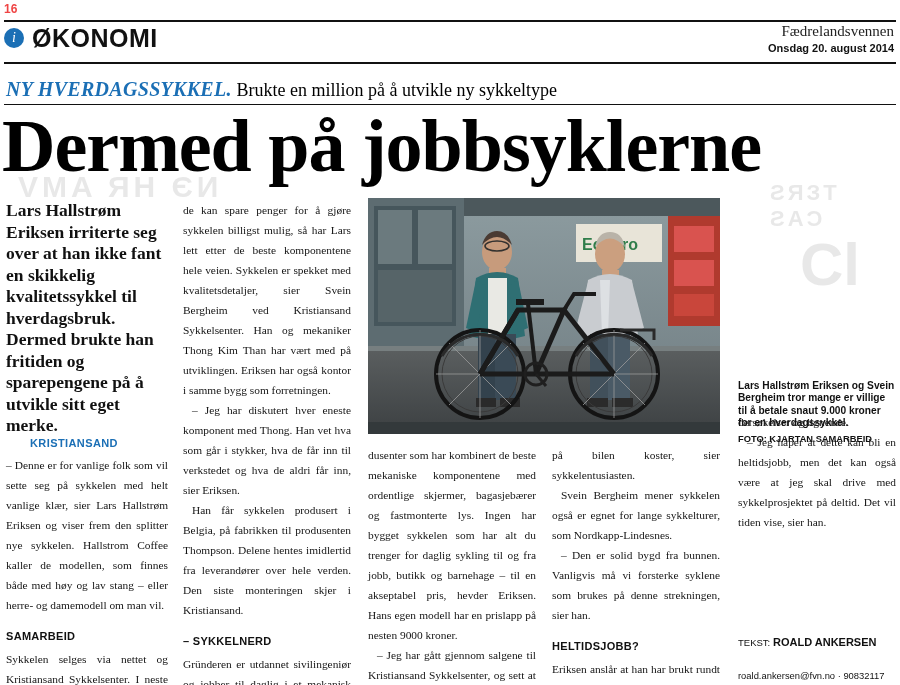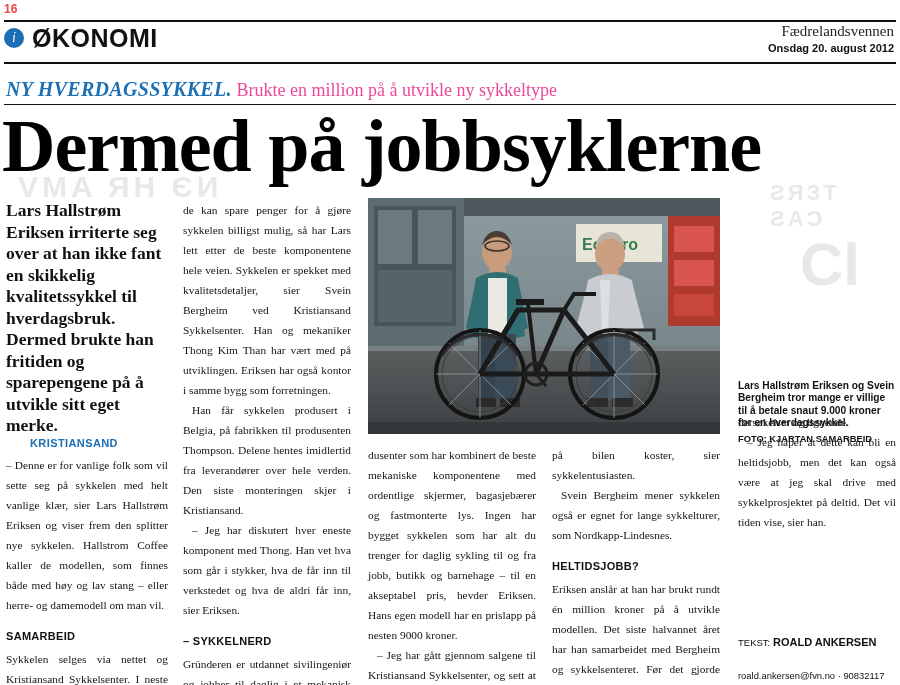--- a/index.html
+++ b/index.html
@@ -106,21 +106,21 @@
     font-family: "Liberation Serif", serif;
     font-weight: bold;
     font-style: italic;
     color: #1b6fb5;
     font-size: 20px;
     letter-spacing: 0.3px;
   }
   .kicker .kicker-text {
     font-family: "Liberation Serif", serif;
     font-size: 18px;
-    color: #ec4899;
+    color: #000000;
   }
   .kicker-rule {
     position: absolute;
     top: 104px;
     left: 4px;
     width: 892px;
     height: 1px;
     background: #111;
   }
 
@@ -252,21 +252,21 @@
 <div class="ghost" style="top:180px;left:770px;font-size:22px;letter-spacing:3px;">ƧЯЗT ƧAϽ</div>
 <div class="ghost" style="top:230px;left:800px;font-size:60px;">Cl</div>
 
 <div class="page-number">16</div>
 
 <div class="masthead">
   <div class="rule-top"></div>
   <div class="section-badge">i</div>
   <div class="section-title">ØKONOMI</div>
   <div class="paper-name">Fædrelandsvennen</div>
-  <div class="paper-date">Onsdag 20. august 2012</div>
+  <div class="paper-date">Onsdag 20. august 2014</div>
   <div class="rule-bottom"></div>
 </div>
 
 <div class="kicker">
   <span class="kicker-label">NY HVERDAGSSYKKEL.</span>
   <span class="kicker-text">Brukte en million på å utvikle ny sykkeltype</span>
 </div>
 <div class="kicker-rule"></div>
 
 <div class="headline">Dermed på jobbsyklerne</div>
@@ -276,22 +276,22 @@
 
 <div class="col" id="col1">
   <p>– Denne er for vanlige folk som vil sette seg på sykkelen med helt vanlige klær, sier Lars Hallstrøm Eriksen og viser frem den splitter nye sykkelen. Hallstrom Coffee kaller de modellen, som finnes både med høy og lav stang – eller herre- og damemodell om man vil.</p>
   <span class="subhead">SAMARBEID</span>
   <p>Sykkelen selges via nettet og Kristiansand Sykkelsenter. I neste måned er de første klare for levering.</p>
   <p>– Han gjør litt motstrøms. Mens de fleste produsenter nå ser på hvor</p>
 </div>
 
 <div class="col" id="col2">
   <p>de kan spare penger for å gjøre sykkelen billigst mulig, så har Lars lett etter de beste komponentene hele veien. Sykkelen er spekket med kvalitetsdetaljer, sier Svein Bergheim ved Kristiansand Sykkelsenter. Han og mekaniker Thong Kim Than har vært med på utviklingen. Eriksen har også kontor i samme bygg som forretningen.</p>
+  <p>– Jeg har diskutert hver eneste komponent med Thong. Han vet hva som går i stykker, hva de får inn til verkstedet og hva de aldri får inn, sier Eriksen.</p>
   <p>Han får sykkelen produsert i Belgia, på fabrikken til produsenten Thompson. Delene hentes imidlertid fra leverandører over hele verden. Den siste monteringen skjer i Kristiansand.</p>
-  <p>– Jeg har diskutert hver eneste komponent med Thong. Han vet hva som går i stykker, hva de får inn til verkstedet og hva de aldri får inn, sier Eriksen.</p>
   <span class="subhead">– SYKKELNERD</span>
   <p>Gründeren er utdannet sivilingeniør og jobber til daglig i et mekanisk ingeniørfirma som leverer til offshorebransjen. Men han kaller også seg selv en sykkelnerd. Han har syklet til jobben, til butikken og til barnehagen. Til denne typen sykling synes han markedet hadde altfor dårlige produkter å tilby.</p>
   <p>– Sykkelen er det få sykkelpro-</p>
 </div>
 
 <div class="photo">
   <svg width="352" height="236" viewBox="0 0 352 236">
     <defs>
       <linearGradient id="wallg" x1="0" y1="0" x2="0" y2="1">
         <stop offset="0" stop-color="#8d9ca0"></stop>
@@ -393,20 +393,21 @@
 </div>
 
 <div class="col" id="col3">
   <p>dusenter som har kombinert de beste mekaniske komponentene med ordentlige skjermer, bagasjebærer og fastmonterte lys. Ingen har bygget sykkelen som har alt du trenger for daglig sykling til og fra jobb, butikk og barnehage – til en akseptabel pris, hevder Eriksen. Hans egen modell har en prislapp på nesten 9000 kroner.</p>
   <p>– Jeg har gått gjennom salgene til Kristiansand Sykkelsenter, og sett at det selges veldig mange hybridsykler i den prisklassen. Det er jo ikke mer enn hva en service</p>
 </div>
 
 <div class="col" id="col4">
   <p>på bilen koster, sier sykkelentusiasten.</p>
   <p>Svein Bergheim mener sykkelen også er egnet for lange sykkelturer, som Nordkapp-Lindesnes.</p>
+  <p>– Den er solid bygd fra bunnen. Vanligvis må vi forsterke syklene som brukes på denne strekningen, sier han.</p>
   <span class="subhead">HELTIDSJOBB?</span>
   <p>Eriksen anslår at han har brukt rundt én million kroner på å utvikle modellen. Det siste halvannet året har han samarbeidet med Bergheim og sykkelsenteret. Før det gjorde han en del markedsun-</p>
 </div>
 
 <div class="caption">
   <span>Lars Hallstrøm Eriksen og Svein Bergheim tror mange er villige til å betale snaut 9.000 kroner for en hverdagssykkel.</span>
   <span class="credit">FOTO: KJARTAN SAMARBEID</span>
 </div>
 
 <div class="col" id="col5">

